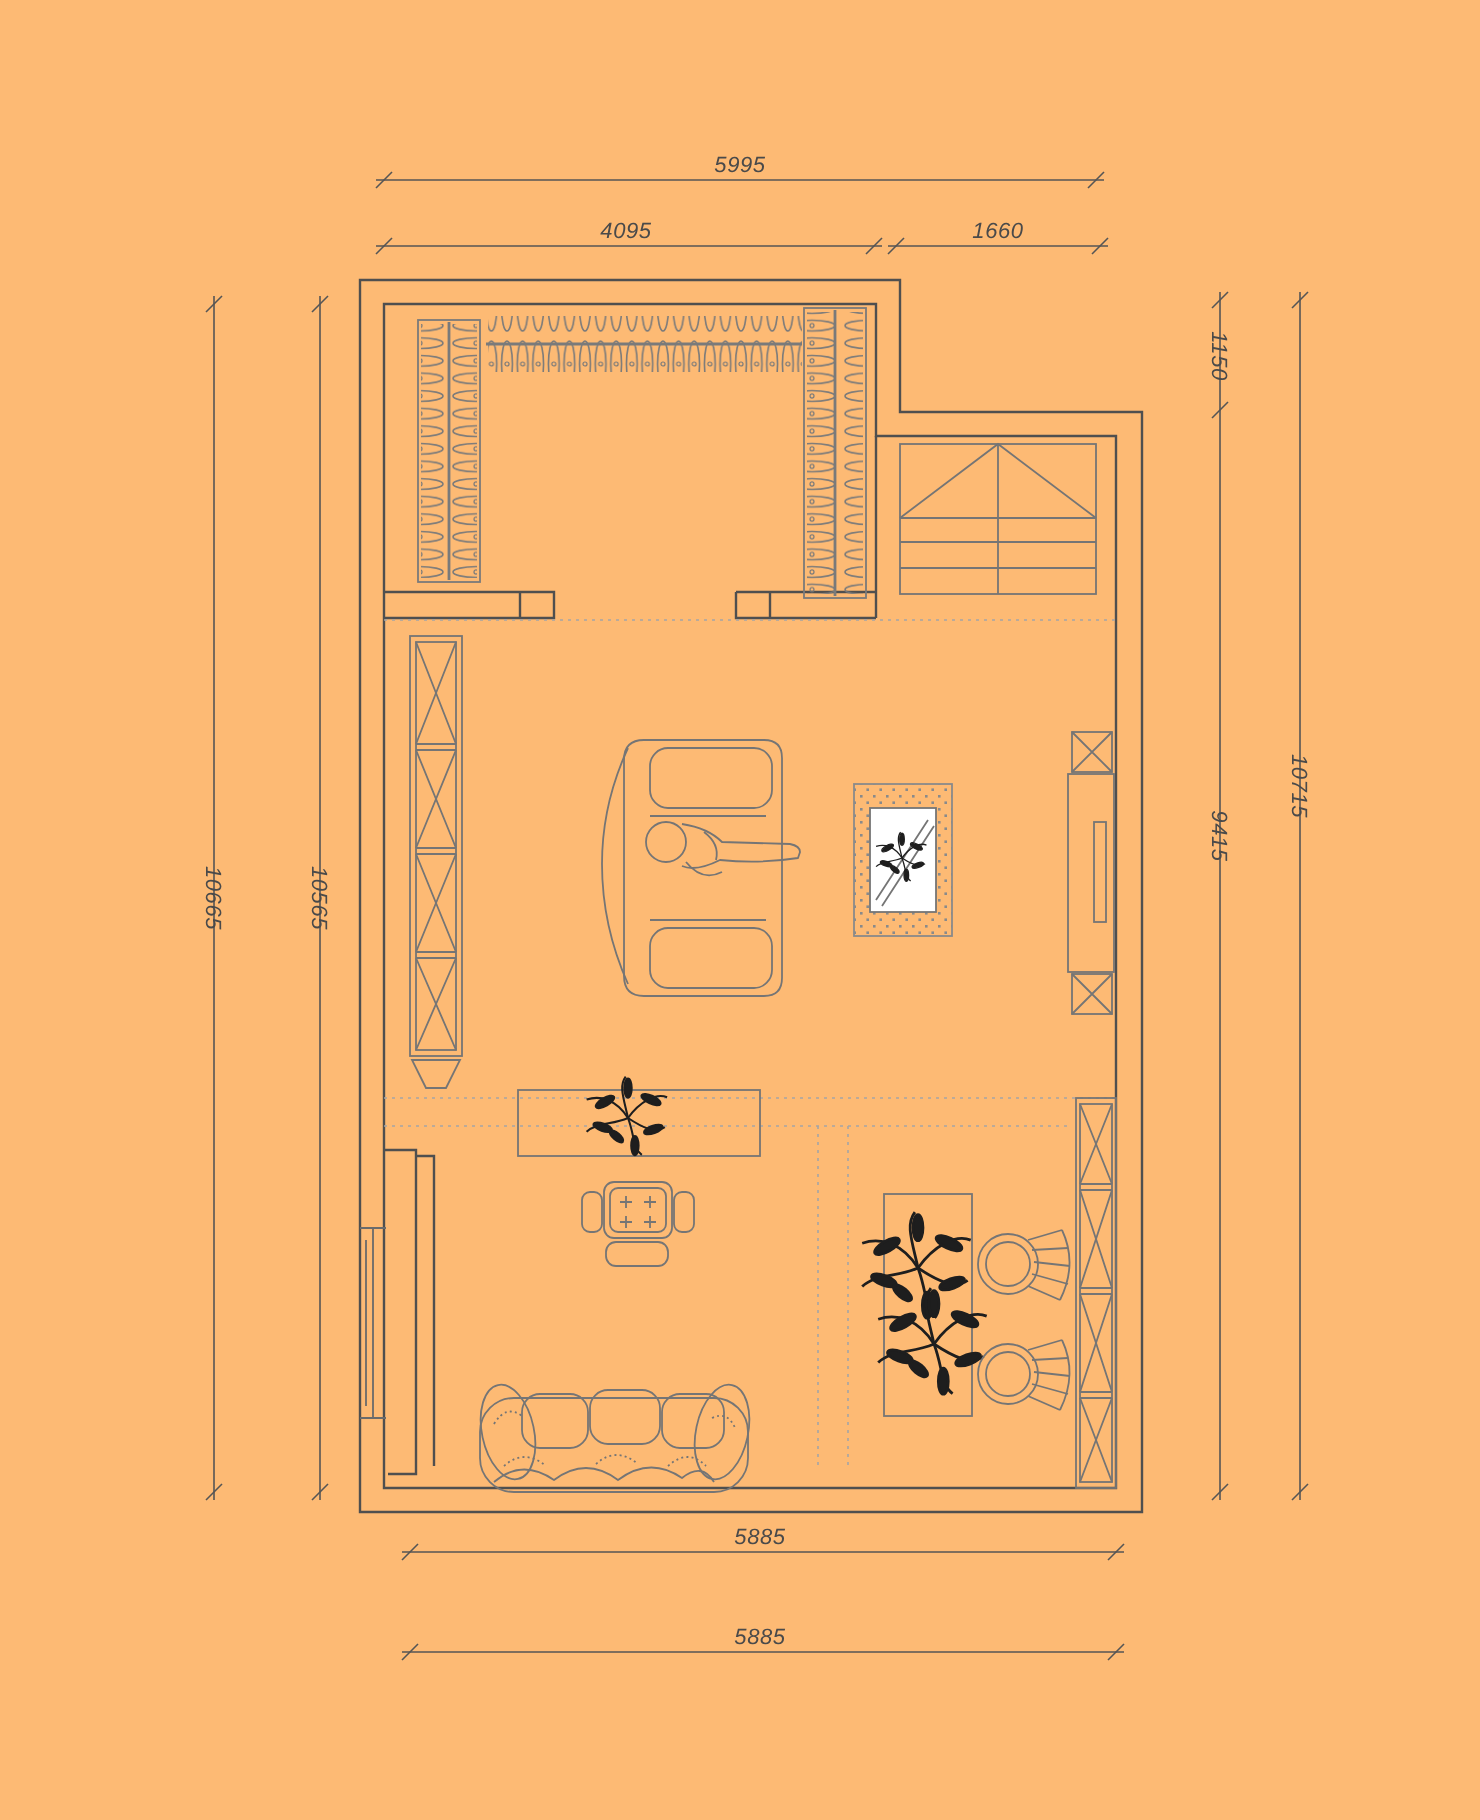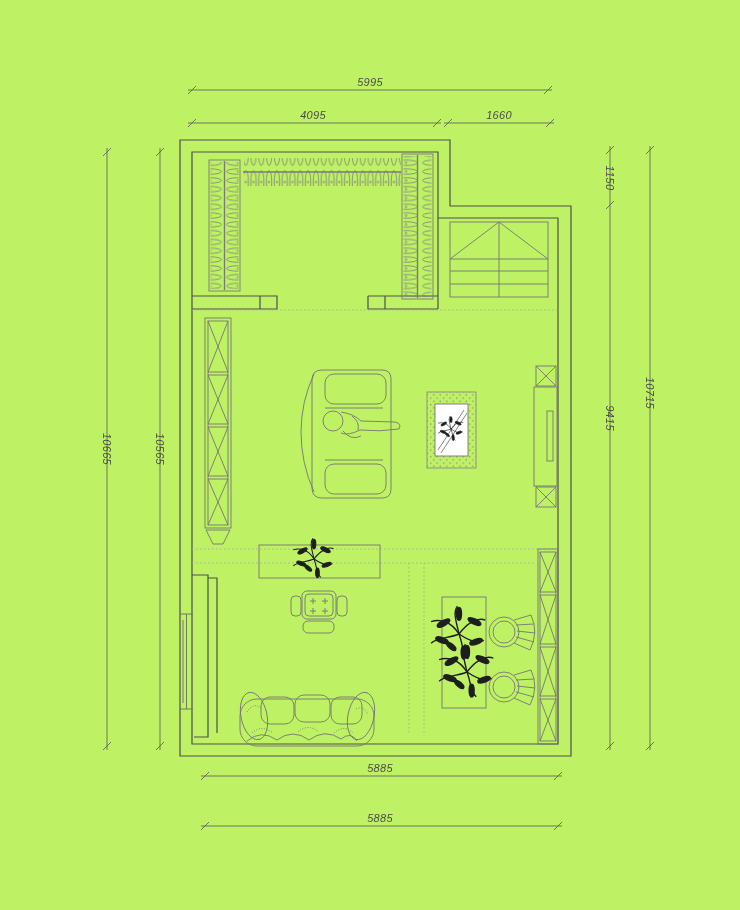--- a/index.html
+++ b/index.html
@@ -1,16 +1,16 @@
 <!DOCTYPE html>
 <html><head>
 <meta charset="utf-8">
 <style>
   html,body{margin:0;padding:0;background:#ffffff;width:740px;height:910px;overflow:hidden;}
-  #plan-wrap{position:relative;width:740px;height:910px;background:#bef264;}
+  #plan-wrap{position:relative;width:740px;height:910px;background:#fdba74;}
   svg{position:absolute;left:0;top:0;}
   text{font-family:"Liberation Sans",sans-serif;font-style:italic;font-size:11px;fill:#4a4a4a;letter-spacing:.3px;}
 </style>
 </head>
 <body>
 
 <div id="plan-wrap">
 <svg width="740" height="910" viewBox="0 0 740 910">
   <defs>
 

